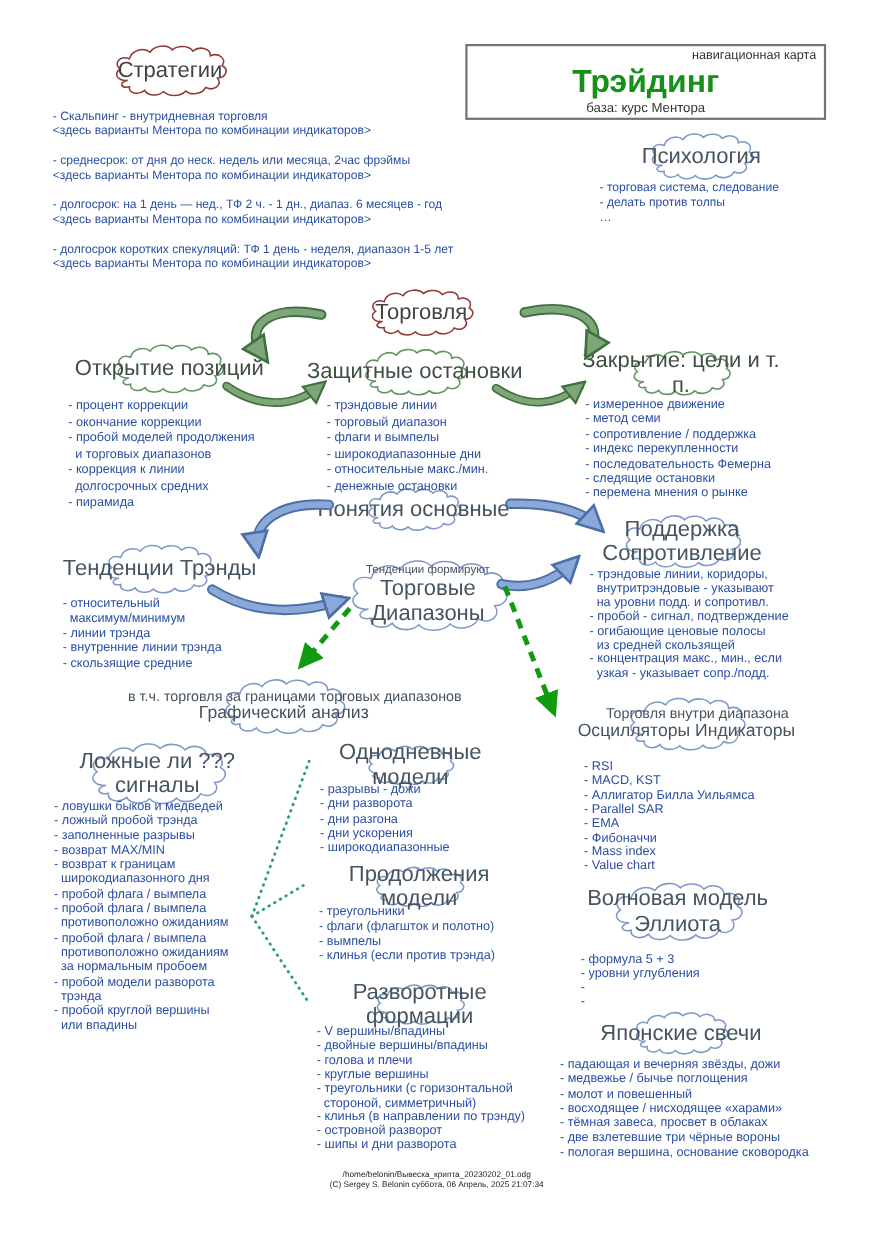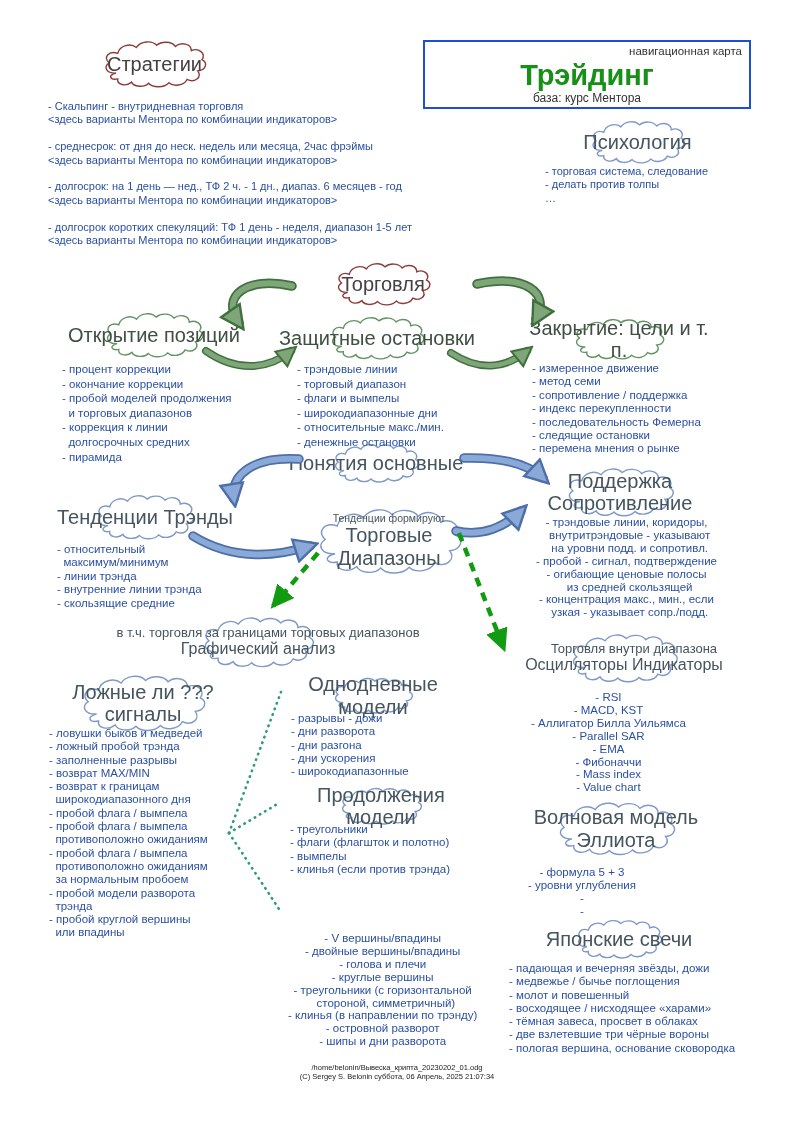--- a/index.html
+++ b/index.html
@@ -16,23 +16,23 @@
   .green .cloud-label{color:#3f4f42;}
   .blue{color:#7e99c8;}
   .blue .cloud-label{color:#45545e;}
   .t15{font-size:20px;}
   .t16{font-size:16px;}
   .sub{font-size:13px;margin-left:20px;}
   .sub-small{font-size:10.5px;}
   .list{position:absolute;white-space:pre-wrap;color:#2a4fa2;font-size:11.5px;line-height:13.3px;}
   .lh146{line-height:14.6px;}
   .lh134{line-height:13.4px;}
-  .lh129{line-height:12.9px;text-align:center;}
+  .lh129{line-height:12.9px;}
   .fs12{font-size:11px;}
-  #titlebox{position:absolute;left:423px;top:40px;width:328px;height:69px;border:2px solid #1d4ed8;
+  #titlebox{position:absolute;left:423px;top:40px;width:328px;height:69px;border:2px solid #737373;
         box-sizing:border-box;background:#ffffff;}
   #titlebox .maplabel{position:absolute;right:7px;top:3px;font-size:11.5px;color:#333333;}
   #titlebox .bigtitle{position:absolute;left:0;right:0;top:17px;text-align:center;
         font-size:29px;font-weight:bold;color:#169016;}
   #titlebox .subtitle{position:absolute;left:0;right:0;top:49px;text-align:center;
         font-size:12px;color:#333333;}
   #arrows{position:absolute;left:0;top:0;width:794px;height:1123px;pointer-events:none;}
   #footer{position:absolute;left:0;right:0;top:1063px;text-align:center;color:#222222;
         font-size:7.5px;line-height:9px;white-space:pre-line;}
 </style>
@@ -159,20 +159,26 @@
     <div class="cloud-label t15">Однодневные модели</div>
   </div>
 
   <div class="cloud blue" style="left:281px;top:787px;width:200px;height:38px">
     <svg preserveAspectRatio="none">
         <use href="#cloud-shape"></use>
       </svg>
     <div class="cloud-label t15">Продолжения модели</div>
   </div>
 
+  <div class="cloud blue" style="left:279px;top:894px;width:205px;height:38px">
+    <svg preserveAspectRatio="none">
+        <use href="#cloud-shape"></use>
+      </svg>
+    <div class="cloud-label t15">Разворотные формации</div>
+  </div>
 
   <div class="cloud blue" style="left:513px;top:633px;width:222px;height:50px">
     <svg preserveAspectRatio="none">
         <use href="#cloud-shape"></use>
       </svg>
     <div class="cloud-label">
       <div class="sub">Торговля внутри диапазона</div>
       <div class="t16">Осцилляторы Индикаторы</div>
     </div>
   </div>

